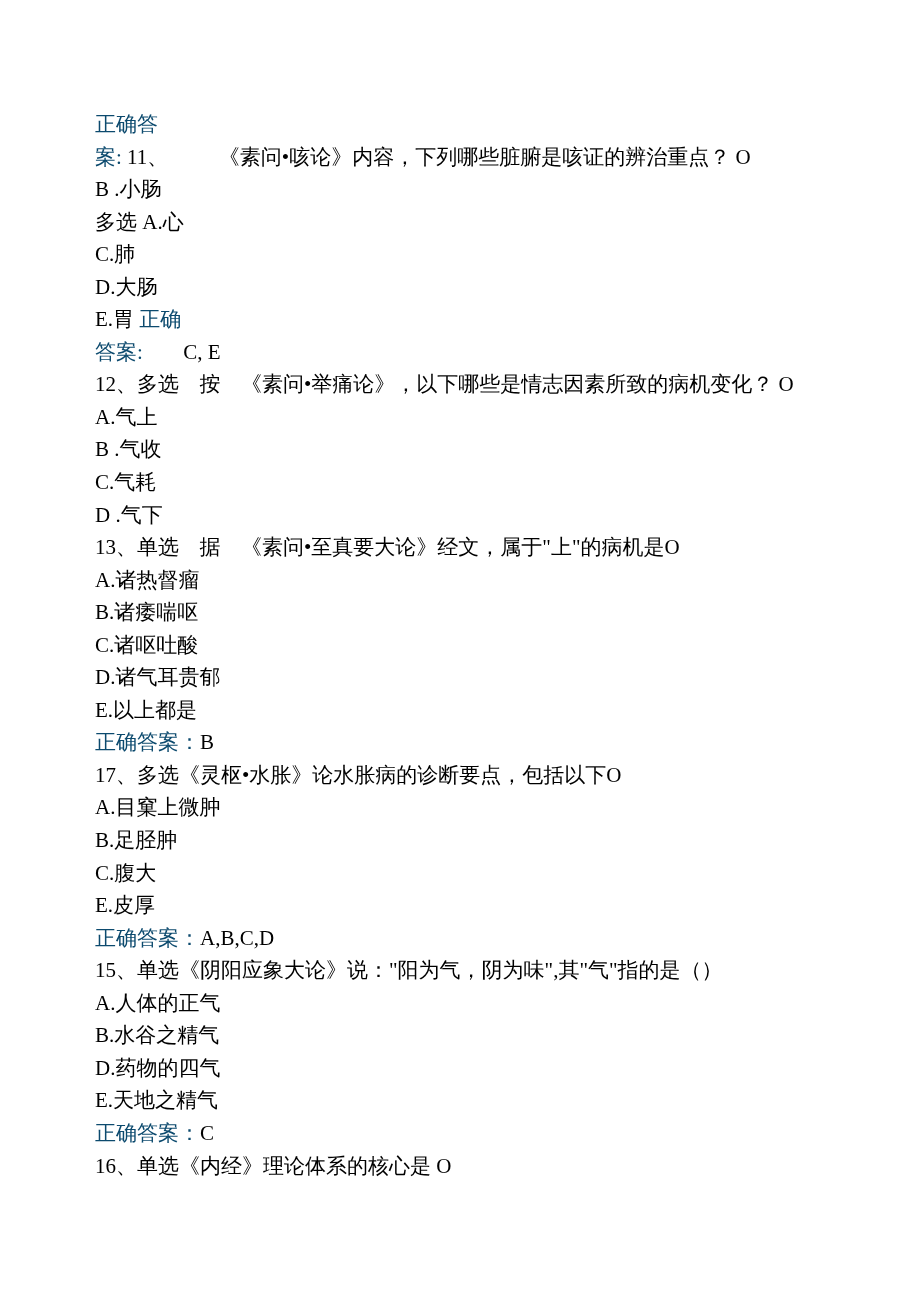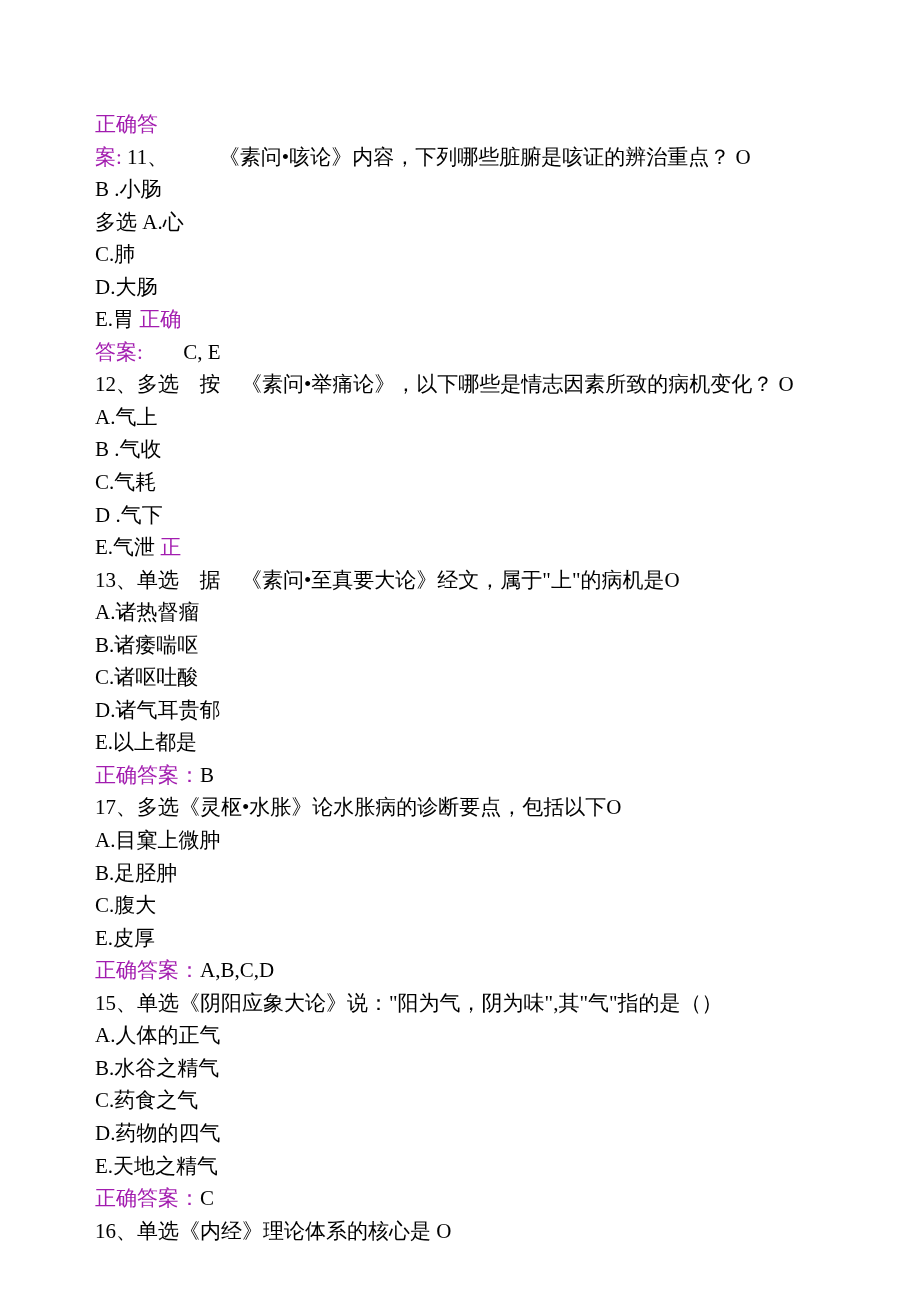--- a/index.html
+++ b/index.html
@@ -9,21 +9,21 @@
     width: 920px;
     font-family: "SimSun", "宋体", serif;
     font-size: 21px;
     line-height: 1.55;
     color: #000000;
   }
   .page {
     padding: 108px 20px 60px 95px;
   }
   .red {
-    color: #a21caf;
+    color: #0c4a6e;
   }
   .line {
     white-space: normal;
   }
 </style>
 </head>
 <body>
 
 <div class="page">
 
@@ -52,23 +52,20 @@
     <span>12、多选</span>
     <span style="display:inline-block; width:10px;"></span>
     <span>按</span>
     <span style="display:inline-block; width:10px;"></span>
     <span>《素问•举痛论》，以下哪些是情志因素所致的病机变化？ O</span>
   </div>
   <div class="line">A.气上</div>
   <div class="line">B .气收</div>
   <div class="line">C.气耗</div>
   <div class="line">D .气下</div>
-  <div class="line">
-    <span>E.气泄 </span><span class="red">正</span>
-  </div>
 
   <div class="line">
     <span>13、单选</span>
     <span style="display:inline-block; width:10px;"></span>
     <span>据</span>
     <span style="display:inline-block; width:10px;"></span>
     <span>《素问•至真要大论》经文，属于"上"的病机是O</span>
   </div>
   <div class="line">A.诸热督瘤</div>
   <div class="line">B.诸痿喘呕</div>
@@ -88,21 +85,20 @@
   <div class="line">E.皮厚</div>
   <div class="line">
     <span class="red">正确答案：</span><span>A,B,C,D</span>
   </div>
 
   <div class="line">
     <span>15、单选</span><span>《阴阳应象大论》说："阳为气，阴为味",其"气"指的是（）</span>
   </div>
   <div class="line">A.人体的正气</div>
   <div class="line">B.水谷之精气</div>
-  <div class="line">C.药食之气</div>
   <div class="line">D.药物的四气</div>
   <div class="line">E.天地之精气</div>
   <div class="line">
     <span class="red">正确答案：</span><span>C</span>
   </div>
 
   <div class="line">
     <span>16、单选</span><span>《内经》理论体系的核心是 O</span>
   </div>
 

